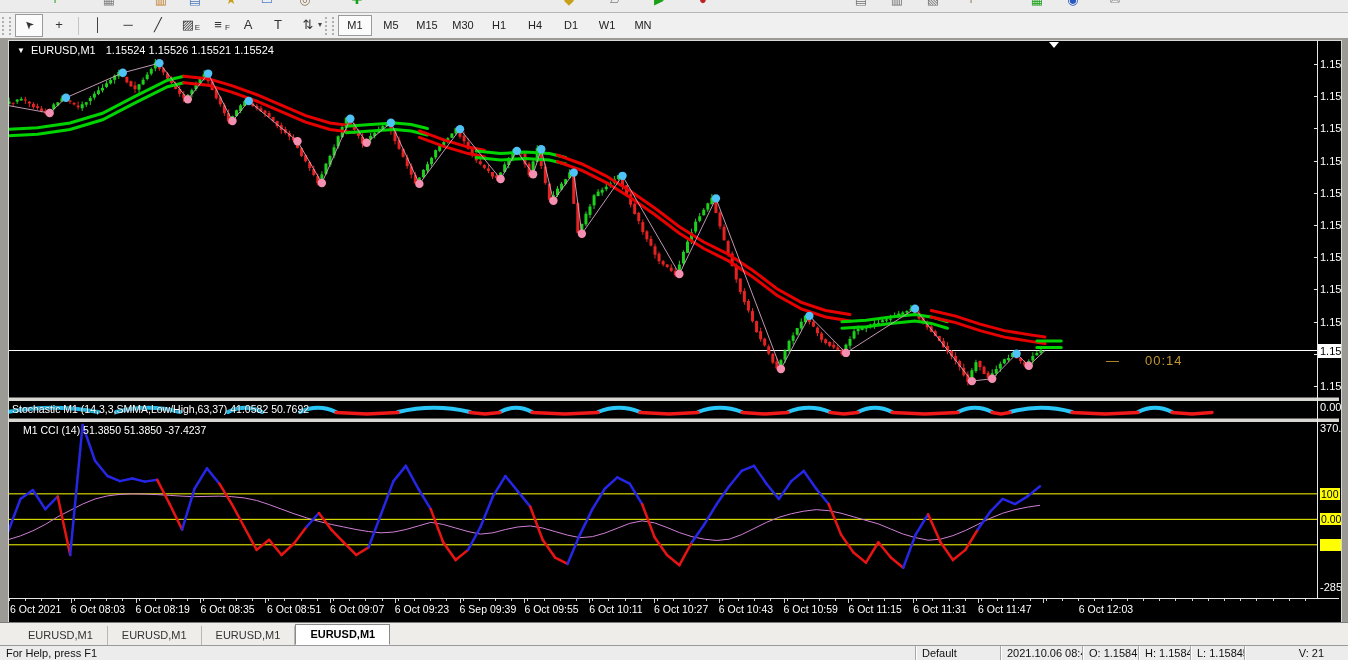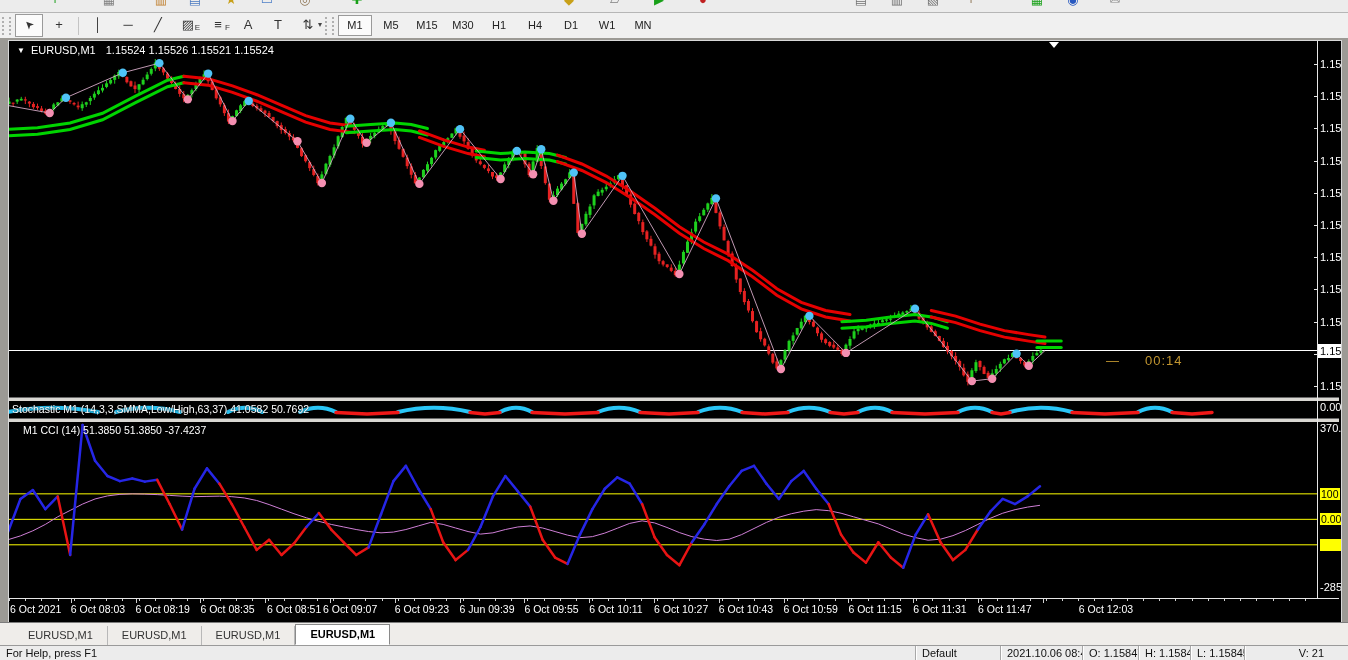--- a/index.html
+++ b/index.html
@@ -854,25 +854,25 @@
           <div class="tlab" style="left: 1px;">6 Oct 2021</div>
           <div class="tmark" style="left: 61.8px;"></div>
           <div class="tlab" style="left: 61.8px;">6 Oct 08:03</div>
           <div class="tmark" style="left: 126.6px;"></div>
           <div class="tlab" style="left: 126.6px;">6 Oct 08:19</div>
           <div class="tmark" style="left: 191.4px;"></div>
           <div class="tlab" style="left: 191.4px; text-align: right;">6 Oct 08:35</div>
           <div class="tmark" style="left: 256.2px;"></div>
           <div class="tlab" style="left: 258px;">6 Oct 08:51</div>
           <div class="tmark" style="left: 321px;"></div>
-          <div class="tlab" style="left: 314px;">6 Oct 09:07</div>
+          <div class="tlab" style="left: 321px;">6 Oct 09:07</div>
           <div class="tmark" style="left: 385.8px;"></div>
           <div class="tlab" style="left: 385.8px;">6 Oct 09:23</div>
           <div class="tmark" style="left: 450.6px;"></div>
-          <div class="tlab" style="left: 450.6px;">6 Jun 09:39</div>
+          <div class="tlab" style="left: 450.6px;">6 Sep 09:39</div>
           <div class="tmark" style="left: 515.4px;"></div>
           <div class="tlab" style="left: 515.4px;">6 Oct 09:55</div>
           <div class="tmark" style="left: 580.2px;"></div>
           <div class="tlab" style="left: 580.2px;">6 Oct 10:11</div>
           <div class="tmark" style="left: 645px;"></div>
           <div class="tlab" style="left: 645px;">6 Oct 10:27</div>
           <div class="tmark" style="left: 709.8px;"></div>
           <div class="tlab" style="left: 709.8px;">6 Oct 10:43</div>
           <div class="tmark" style="left: 774.6px;"></div>
           <div class="tlab" style="left: 774.6px;">6 Oct 10:59</div>

